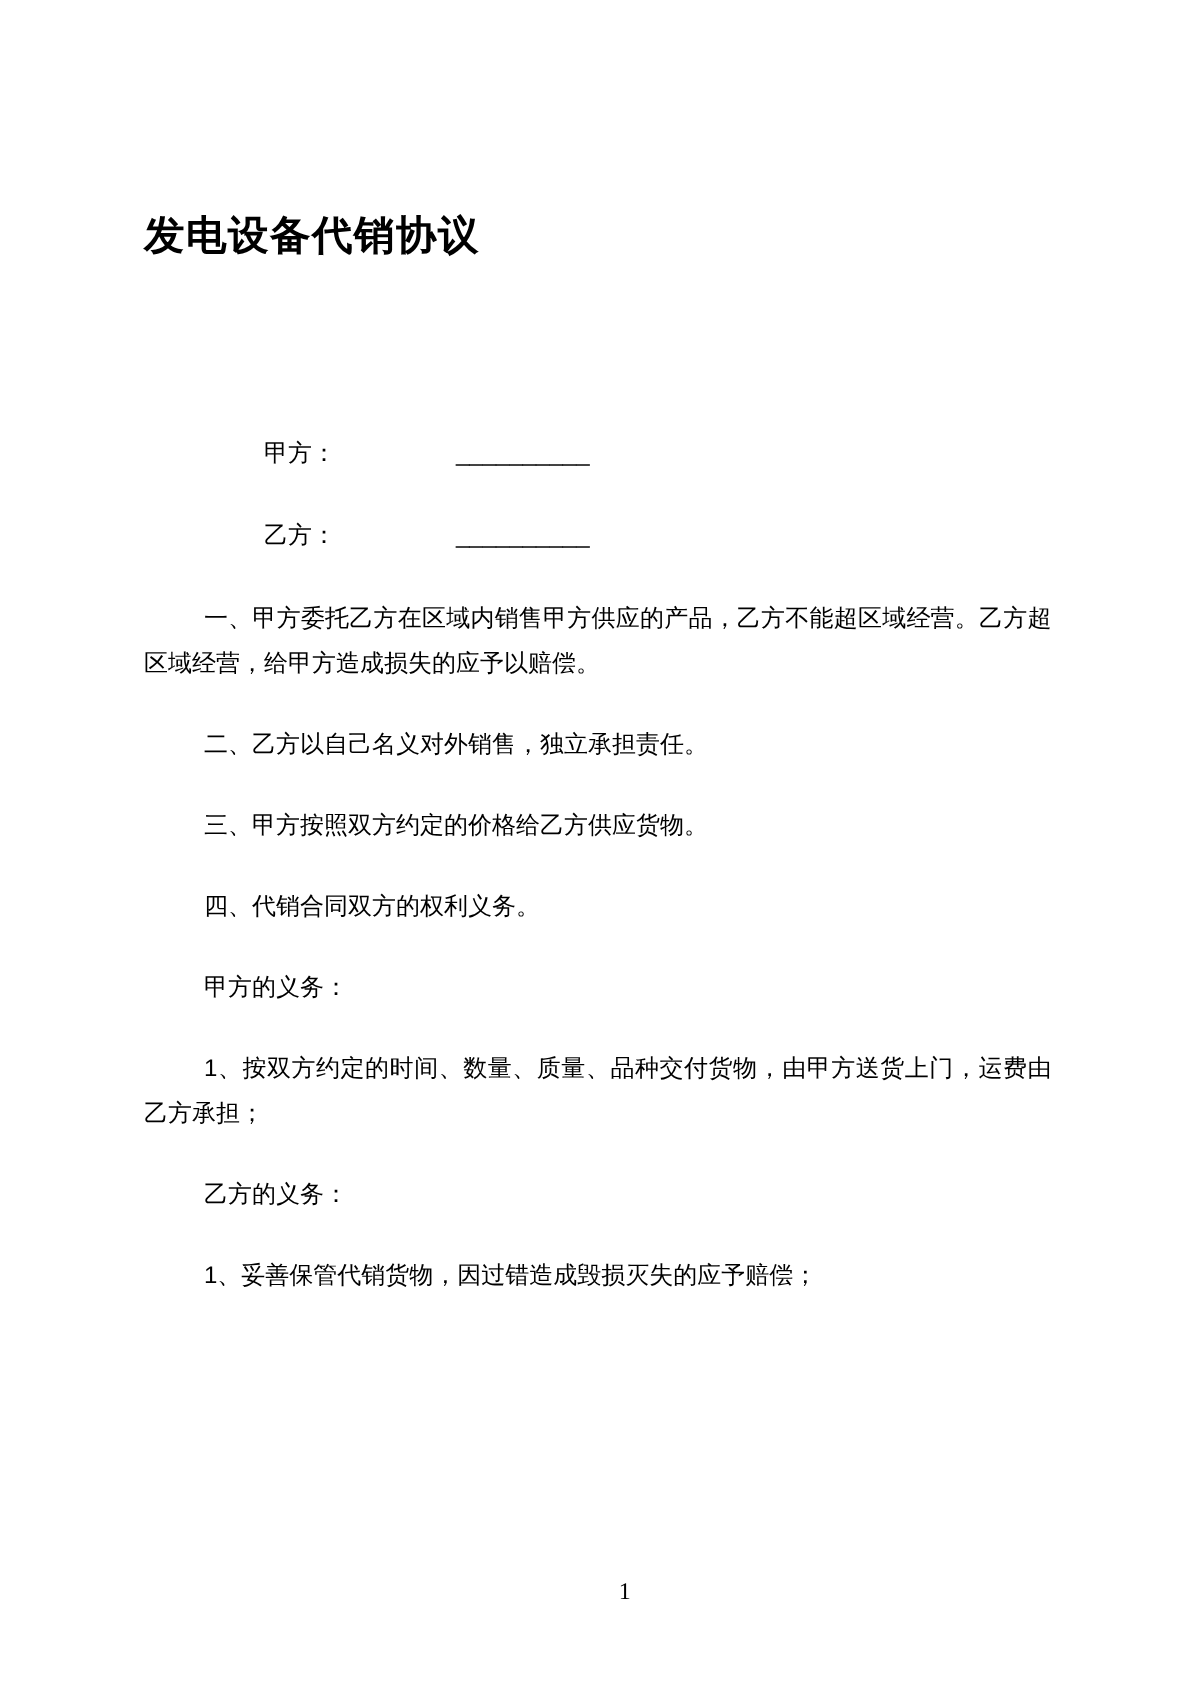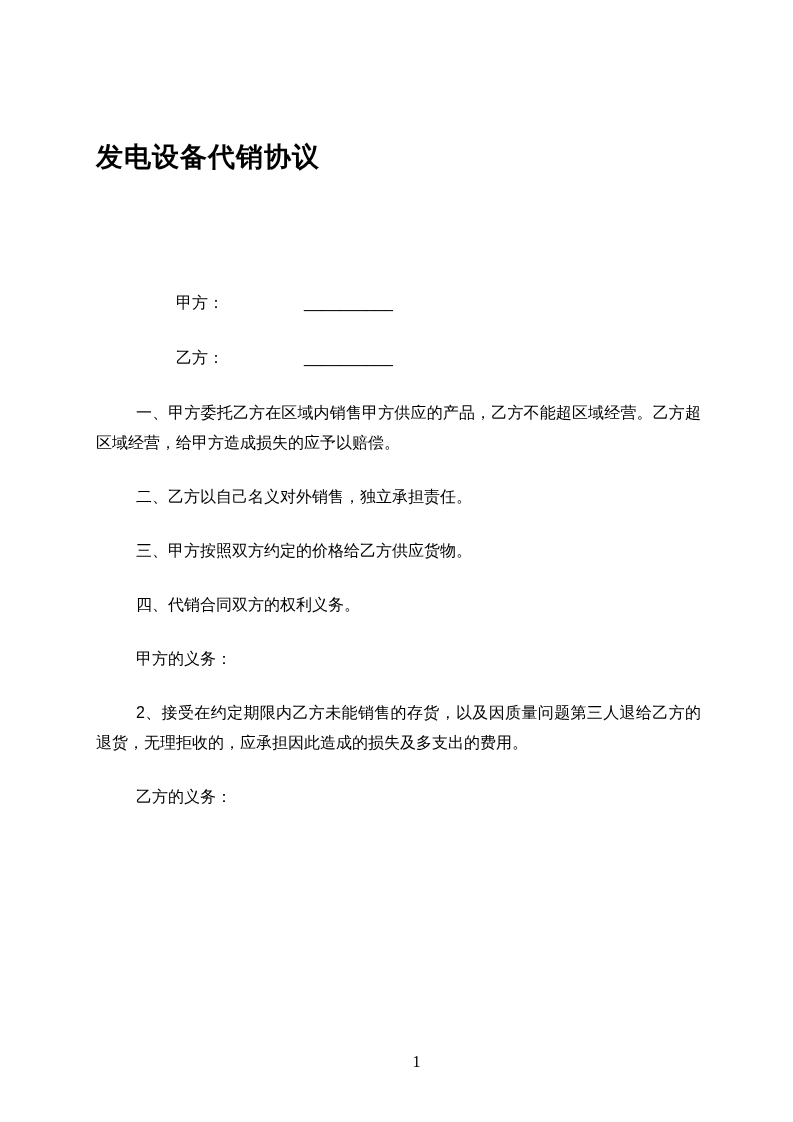--- a/index.html
+++ b/index.html
@@ -70,23 +70,24 @@
     <p>一、甲方委托乙方在区域内销售甲方供应的产品，乙方不能超区域经营。乙方超区域经营，给甲方造成损失的应予以赔偿。</p>
 
     <p>二、乙方以自己名义对外销售，独立承担责任。</p>
 
     <p>三、甲方按照双方约定的价格给乙方供应货物。</p>
 
     <p>四、代销合同双方的权利义务。</p>
 
     <p>甲方的义务：</p>
 
+    <p>1、按双方约定的时间、数量、质量、品种交付货物，由甲方送货上门，运费由乙方承担；</p>
 
-    <p>2、接受在约定期限内乙方未能销售的存货，以及因质量问题第三人退给乙方的退货，无理拒收的，应承担因此造成的损失及多支出的费用。</p>
 
     <p>乙方的义务：</p>
 
+    <p>1、妥善保管代销货物，因过错造成毁损灭失的应予赔偿；</p>
 
   </div>
 
   <div class="page-number">1</div>
 
 </div>
 
 </body></html>

